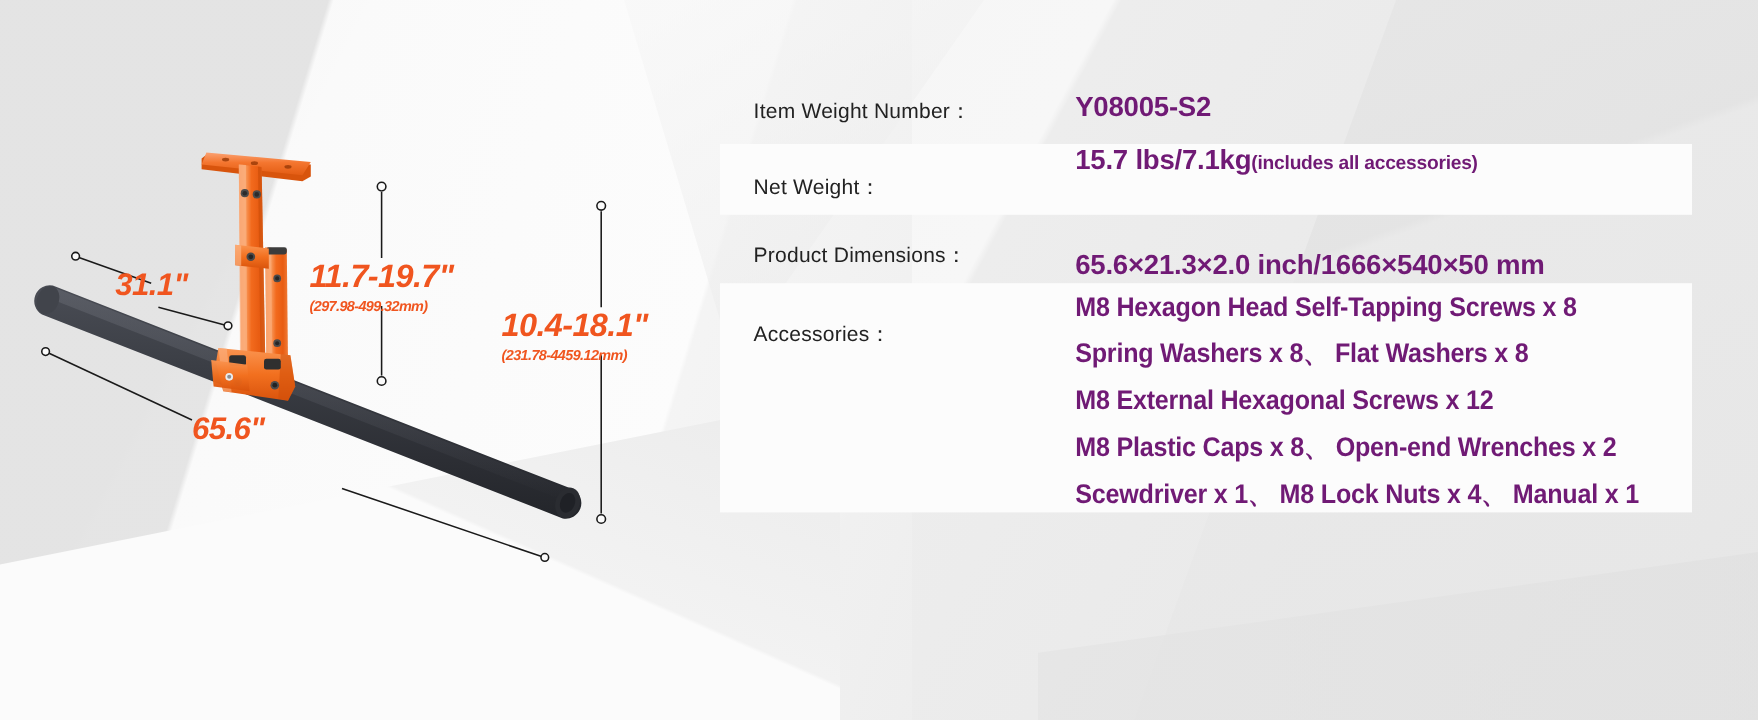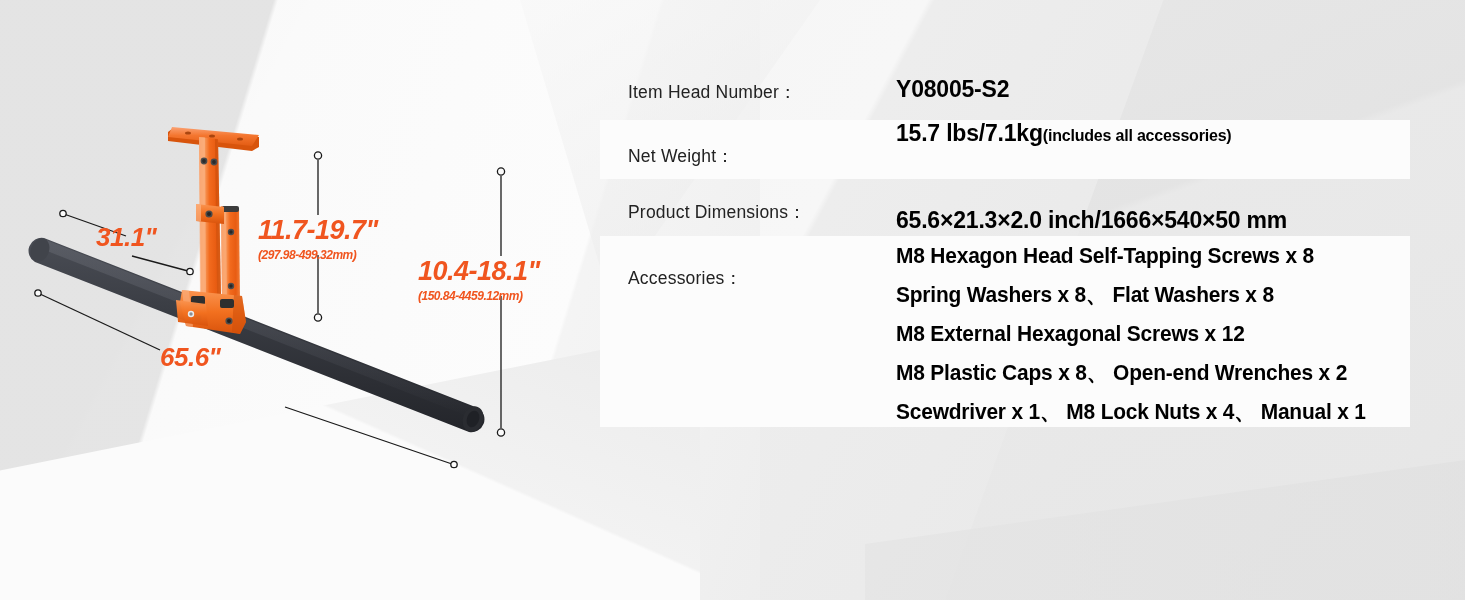--- a/index.html
+++ b/index.html
@@ -51,21 +51,21 @@
   .row.alt{background:#fcfcfc;}
   .row.plain{background:transparent;}
   .r1{height:60px;}
   .r2{height:59px;}
   .r3{height:57px;}
   .r4{height:191px;}
   .row .label{
     flex:0 0 268px;color:#222;font-size:17.5px;font-weight:400;
     font-family:"Liberation Sans",sans-serif;letter-spacing:.2px;
   }
-  .row .value{flex:1;color:#000000;}
+  .row .value{flex:1;color:#701a75;}
   .row.r1 .label{padding-top:20px;}
   .row.r1 .value{padding-top:16px;}
   .row.r2 .label{padding-top:24px;}
   .row.r2 .value{}
   .row.r3 .label{padding-top:21px;}
   .row.r3 .value{padding-top:28px;}
   .row.r4 .label{padding-top:30px;}
   .row.r4 .value{}
 
   .vtext{
@@ -211,31 +211,31 @@
     <span class="inch">31.1"</span>
   </div>
 
   <div class="dim" id="dim-vert1">
     <span class="inch">11.7-19.7"</span>
     <span class="mm">(297.98-499.32mm)</span>
   </div>
 
   <div class="dim" id="dim-vert2">
     <span class="inch">10.4-18.1"</span>
-    <span class="mm">(150.84-4459.12mm)</span>
+    <span class="mm">(231.78-4459.12mm)</span>
   </div>
 
   <div class="dim single" id="dim-65">
     <span class="inch">65.6"</span>
   </div>
 
   <div id="spec">
 
     <div class="row plain r1">
-      <div class="label">Item Head Number：</div>
+      <div class="label">Item Weight Number：</div>
       <div class="value">
         <span class="vtext">Y08005-S2</span>
       </div>
     </div>
 
     <div class="row alt r2">
       <div class="label">Net Weight：</div>
       <div class="value">
         <span class="vtext"><span>15.7 lbs/7.1kg</span><span class="small">(includes all accessories)</span></span>
       </div>

